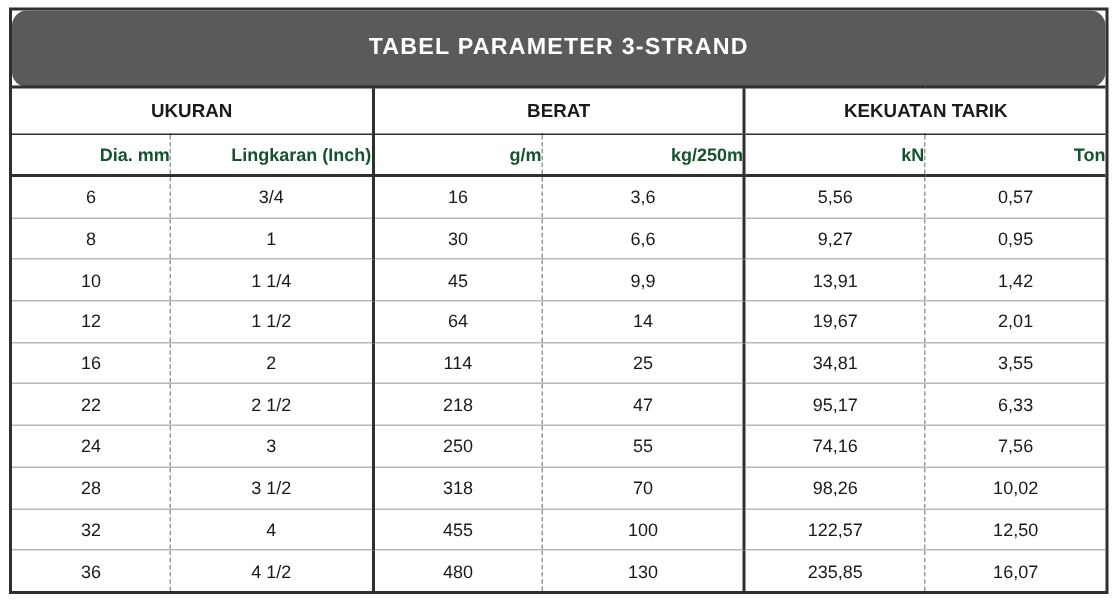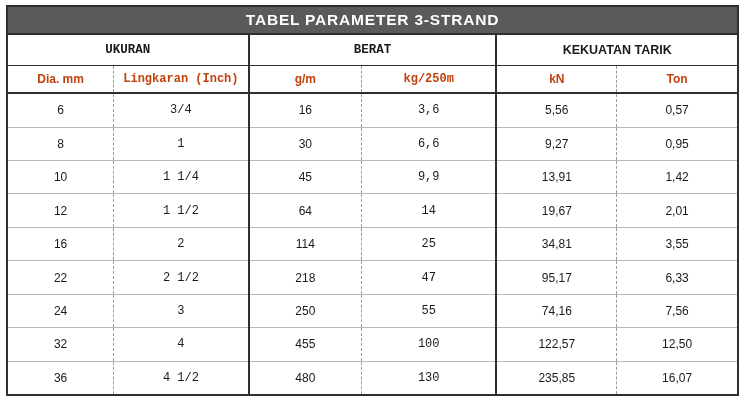--- a/index.html
+++ b/index.html
@@ -36,37 +36,38 @@
     border-collapse: collapse;
     table-layout: fixed;
   }
   .title-row th {
     background: #5a5a5a;
     color: #ffffff;
     font-size: 15.5px;
     font-weight: bold;
     letter-spacing: 0.8px;
     height: 26px;
-    padding: 0;
+    padding: 12px;
     border-bottom: 2px solid #2f2f2f;
+    border-radius: 10px;
   }
   .group-row th {
     font-size: 12.5px;
     font-weight: bold;
     color: #1a1a1a;
     text-align: center;
     height: 30px;
     padding: 0;
     border-bottom: 1px solid #2f2f2f;
   }
   .sub-row th {
     font-size: 12px;
     font-weight: bold;
-    color: #c2410c;
-    text-align: center;
+    color: #14532d;
+    text-align: right;
     height: 26px;
     padding: 0;
     border-bottom: 2px solid #2f2f2f;
   }
   tbody td {
     font-size: 12px;
     color: #1a1a1a;
     text-align: center;
     height: 26px;
     padding: 0;
@@ -80,21 +81,20 @@
   .vsolid {
     border-right: 2px solid #2f2f2f;
   }
   .vdash {
     border-right: 1px dashed #9a9a9a;
   }
   .group-row th.vsolid,
   .sub-row th.vsolid,
   tbody td.vsolid {
     border-right: 2px solid #2f2f2f;
-    font-family: Liberation Mono, monospace;
   }
   col.c1 { width: 14.5%; }
   col.c2 { width: 18.5%; }
   col.c3 { width: 15.5%; }
   col.c4 { width: 18.5%; }
   col.c5 { width: 16.5%; }
   col.c6 { width: 16.5%; }
 </style>
 </head>
 <body>
@@ -179,20 +179,28 @@
         </tr>
         <tr>
           <td class="vdash">24</td>
           <td class="vsolid">3</td>
           <td class="vdash">250</td>
           <td class="vsolid">55</td>
           <td class="vdash">74,16</td>
           <td>7,56</td>
         </tr>
         <tr>
+          <td class="vdash">28</td>
+          <td class="vsolid">3 1/2</td>
+          <td class="vdash">318</td>
+          <td class="vsolid">70</td>
+          <td class="vdash">98,26</td>
+          <td>10,02</td>
+        </tr>
+        <tr>
           <td class="vdash">32</td>
           <td class="vsolid">4</td>
           <td class="vdash">455</td>
           <td class="vsolid">100</td>
           <td class="vdash">122,57</td>
           <td>12,50</td>
         </tr>
         <tr>
           <td class="vdash">36</td>
           <td class="vsolid">4 1/2</td>

